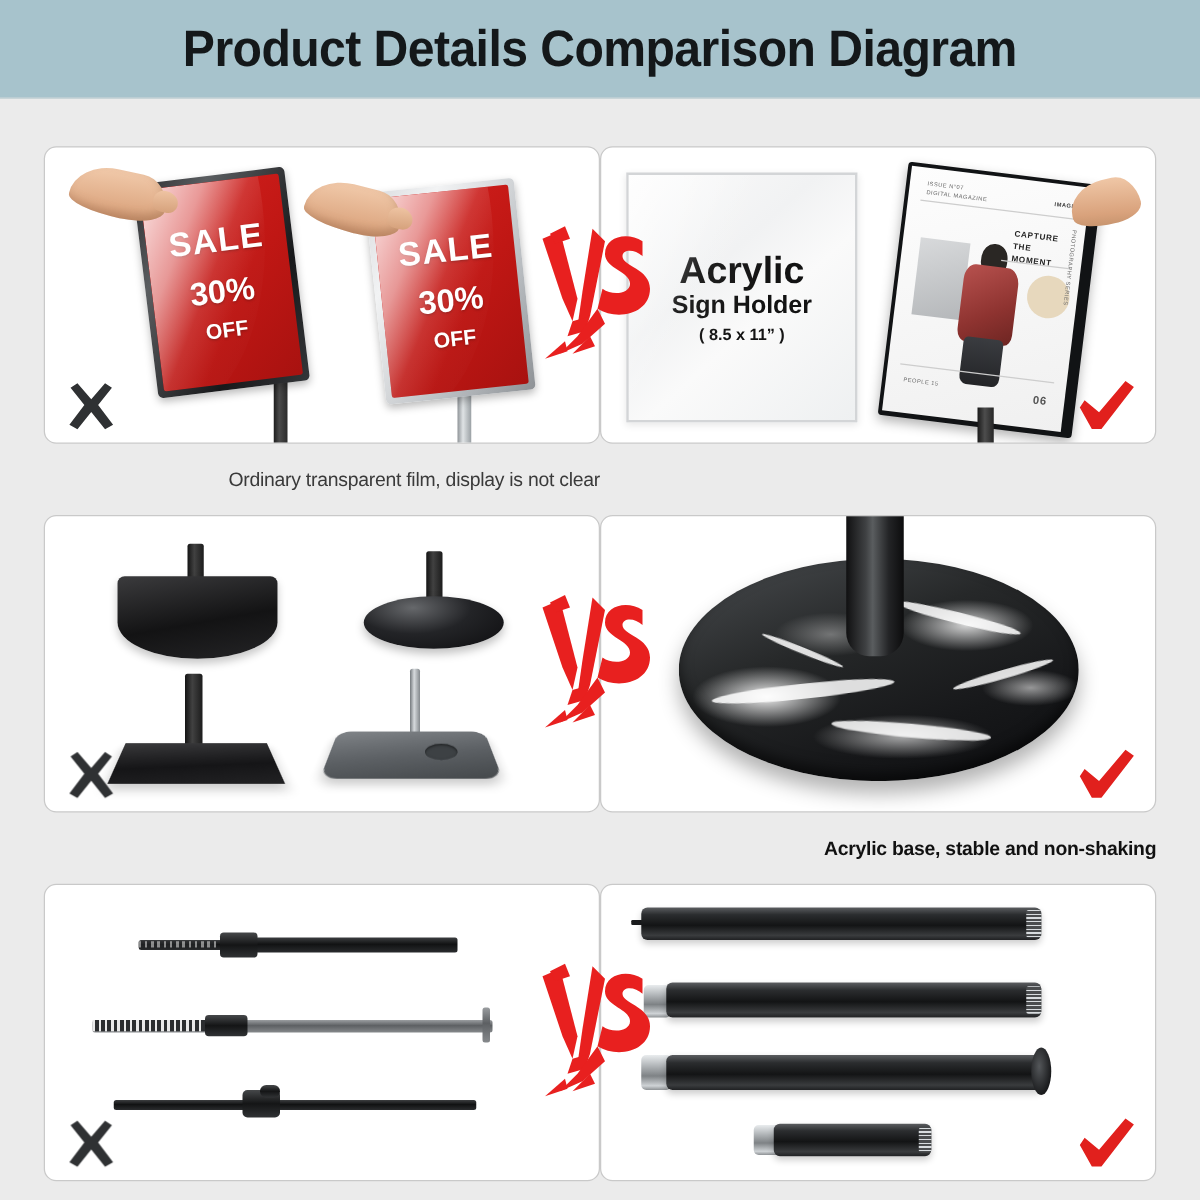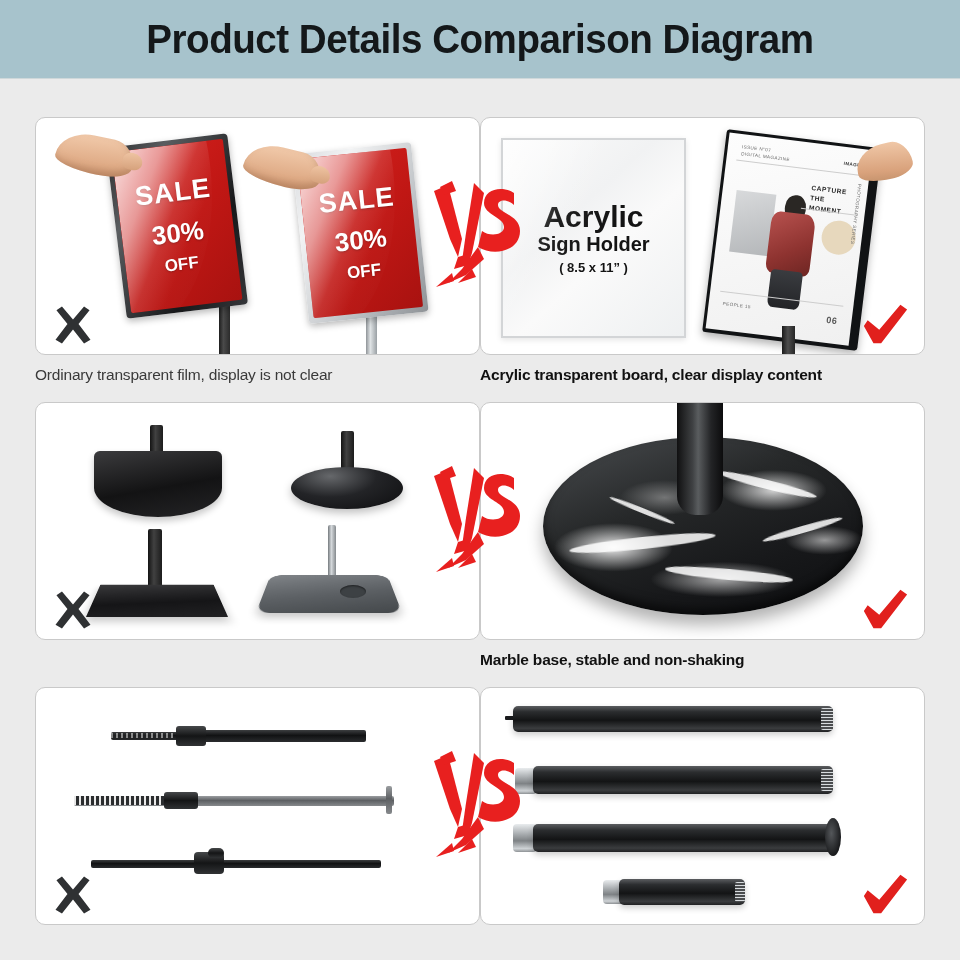--- a/index.html
+++ b/index.html
@@ -53,24 +53,24 @@
     border: 1px solid #c9c9c9;
     border-radius: 10px;
     height: 238px;
     position: relative;
     overflow: hidden;
     box-sizing: border-box;
   }
   .row-3 .card { height: 238px; }
 
   .caption {
-    text-align: left;
+    text-align: right;
     font-size: 15.5px;
     color: #3a3a3a;
-    padding-top: 11px;
+    padding-top: 21px;
     letter-spacing: -0.2px;
     white-space: nowrap;
   }
   .caption.good {
     font-weight: bold;
     color: #111111;
   }
 
   
   .mark-x {
@@ -537,21 +537,20 @@
               <div class="mag-hl" style="right:14px;bottom:16px;font-size:9px;color:#555;">06</div>
             </div>
           </div>
           <div class="mag-hand"></div>
         </div>
 
         <svg class="mark-check" viewBox="0 0 52 46">
           <path d="M4 24 L8 18 L20 28 L42 2 L49 7 L22 42 L14 42 Z" fill="#e1201d"></path>
         </svg>
       </div>
-      <div class="caption good">Acrylic transparent board, clear display content</div>
     </div>
   </div>
 
   <div class="row row-2">
 
     <div class="cell">
       <div class="card">
 
         <div class="base-obj" style="left:58px;top:22px;">
           <div class="b-rod" style="left:56px;top:0;width:13px;height:44px;"></div>
@@ -601,21 +600,21 @@
           <div class="marble-vein" style="left:38%;top:74%;width:40%;height:6%;transform:rotate(5deg);"></div>
           <div class="marble-vein" style="left:68%;top:50%;width:26%;height:4%;transform:rotate(-16deg);"></div>
           <div class="marble-vein" style="left:20%;top:40%;width:22%;height:3%;transform:rotate(22deg);"></div>
         </div>
         <div class="marble-pole"></div>
 
         <svg class="mark-check" viewBox="0 0 52 46">
           <path d="M4 24 L8 18 L20 28 L42 2 L49 7 L22 42 L14 42 Z" fill="#e1201d"></path>
         </svg>
       </div>
-      <div class="caption good">Marble base, stable and non-shaking</div>
+      <div class="caption good">Acrylic base, stable and non-shaking</div>
     </div>
   </div>
 
   <div class="row row-3">
 
     <div class="cell">
       <div class="card">
 
         <div class="prod prod-dark" style="left:75px;top:44px;width:185px;height:8px;"></div>
         <div class="prod-notch" style="left:75px;top:45px;width:62px;height:5px;opacity:.55;"></div>

